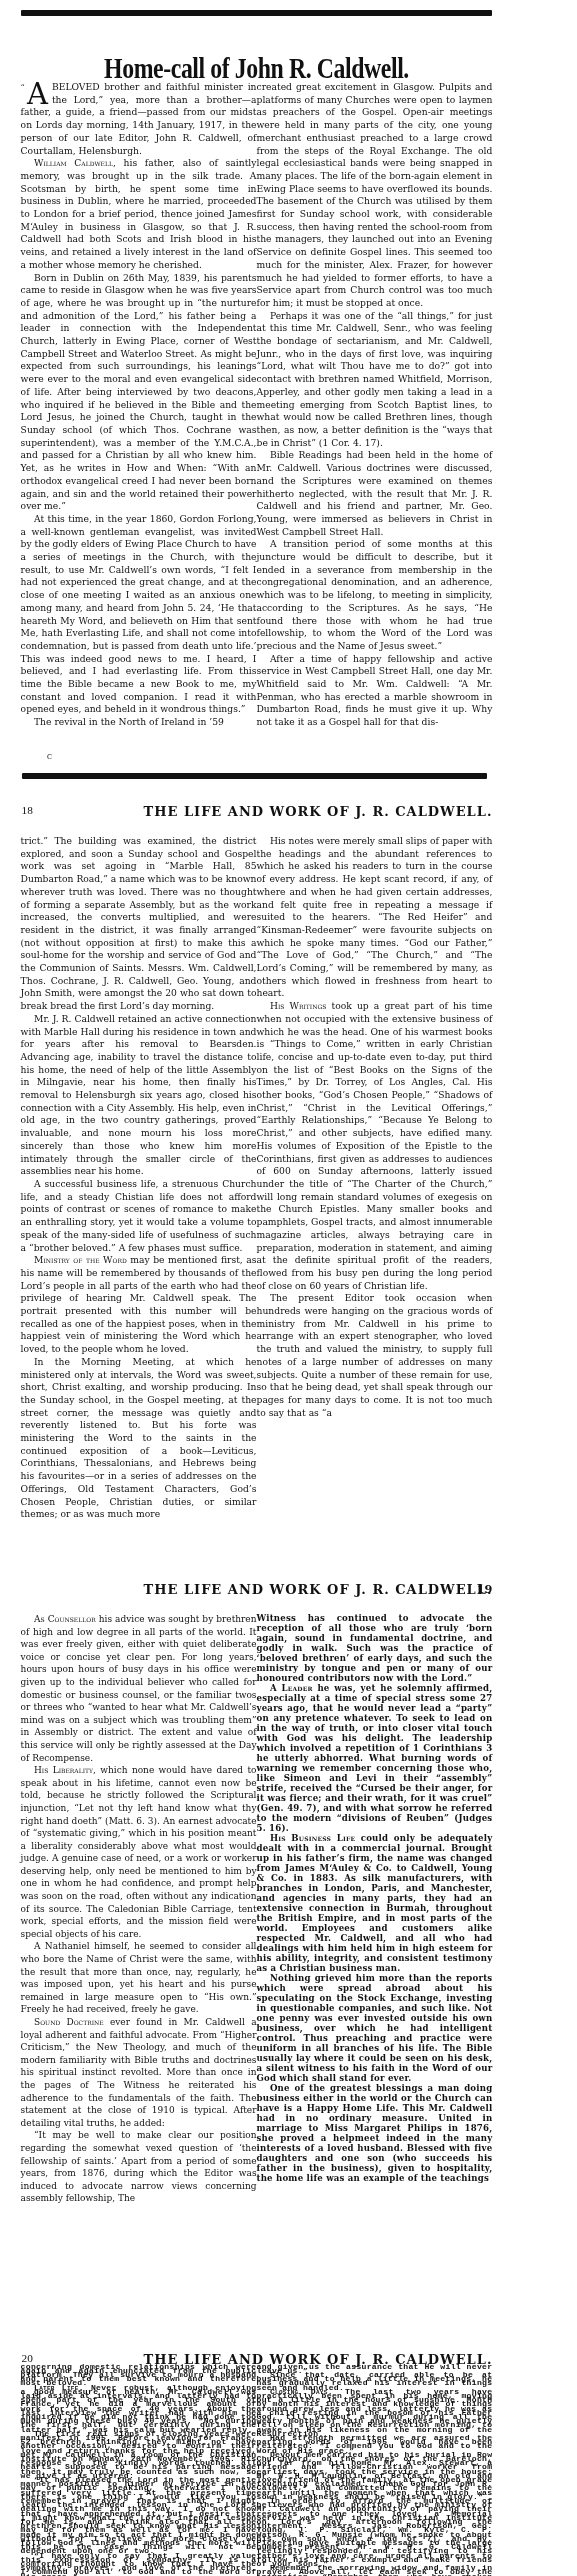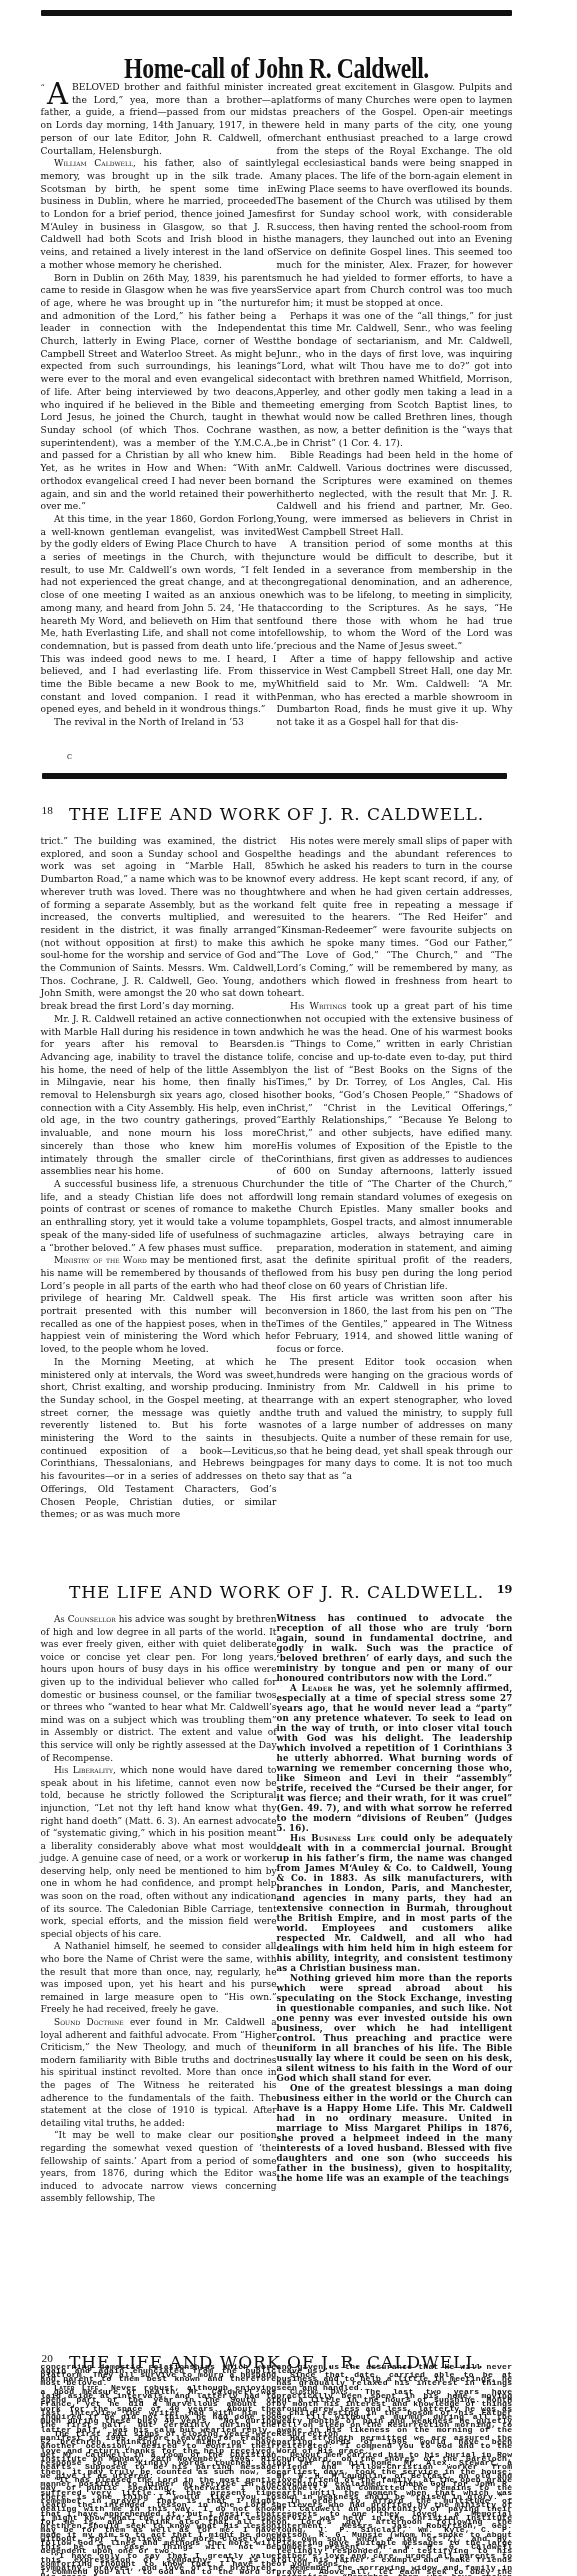--- a/index.html
+++ b/index.html
@@ -1,37 +1,37 @@
 <!DOCTYPE html>
 <html style="font-size:8.2px"><head>
 <meta charset="utf-8">
 <style>
   html,body{margin:0;padding:0;background:#ffffff;}
   body{width:577px;font-family:"DejaVu Serif","Liberation Serif",serif;color:#111;}
-  .page{position:relative;width:513px;box-sizing:border-box;padding:0 29px;margin-left:20px;}
+  .page{position:relative;width:513px;box-sizing:border-box;padding:0 29px;}
   .p1{height:783px;}
   .p2{height:778px;}
   .p3{height:788px;}
   .p4{height:806px;}
   .rule{position:absolute;left:20.6px;right:20.6px;height:6.2px;background:#111;border-radius:1px;}
   .rule.top{top:10.3px;}
   .rule.bottom{bottom:4.1px;left:21.6px;right:26px;}
   .title{position:absolute;top:33px;left:0;right:0;text-align:center;font-family:"Liberation Serif","DejaVu Serif",serif;font-size:29px;letter-spacing:-0.5px;transform:scaleX(0.82);transform-origin:center;white-space:nowrap;}
   .cols{position:absolute;left:20.6px;right:20.6px;display:flex;justify-content:space-between;}
   .p1 .cols{top:81px;}
   .col{width:260px;font-size:9.2px;line-height:12.7px;text-align:justify;hyphens:manual;}
   .col p{margin:0;text-indent:13.4px;}
   .col p.noind{text-indent:0;}
   .sc{font-variant:small-caps;}
   .dropcap{float:left;font-size:29px;line-height:24px;margin:1px 4.1px 0 0;}
   .runhead{position:absolute;top:20.6px;left:20.6px;right:20.6px;height:15.5px;}
   .runhead .num{position:absolute;top:0;font-size:11.3px;}
   .runhead .num.left{left:1px;font-family:Liberation Serif, serif;}
   .runhead .num.right{right:0;font-weight:bold;}
-  .runhead .ttl{position:absolute;left:0;right:0;top:0;text-align:center;font-weight:normal;font-size:17px;letter-spacing:1px;}
+  .runhead .ttl{position:absolute;left:0;right:0;top:0;text-align:right;font-weight:bold;font-size:13px;letter-spacing:1px;}
   .p2 .cols,.p3 .cols{top:52px;justify-content:center;}
   .p3 .col{font-size:9px;line-height:12.6px;}
   .p3 .col.right{font-size:8.6px;line-height:10px;font-weight:bold;letter-spacing:0.2px;}
   .p4 .runhead{top:3.1px;}
   .p4 .cols{top:15.5px;}
   .p4 .col{font-size:8.1px;line-height:4.2px;font-weight:bold;letter-spacing:0.3px;}
   .p4 .col p{margin:0;font-family:Liberation Mono, monospace;}
   .sig{float:right;font-variant:small-caps;}
   .footer-sig{position:absolute;left:47px;bottom:21.6px;font-size:6.7px;}
 </style>
@@ -40,21 +40,21 @@
 
 <section class="page p1">
   <div class="rule top"></div>
   <h1 class="title">Home-call of John R. Caldwell.</h1>
   <div class="cols">
     <div class="col">
         <p class="noind"><span style="float: left; font-size: 8.2px; margin-right: 2.1px;">“</span><span class="dropcap">A</span><span class="sc">BELOVED</span><span> brother and faithful minister in the Lord,” yea, more than a brother—a father, a guide, a friend—passed from our midst on Lords day morning, 14th January, 1917, in the person of our late Editor, John R. Caldwell, of Courtallam, Helensburgh.</span></p>
         <p><span class="sc">William Caldwell</span><span>, his father, also of saintly memory, was brought up in the silk trade. A Scotsman by birth, he spent some time in business in Dublin, where he married, proceeded to London for a brief period, thence joined James M‘Auley in business in Glasgow, so that J. R. Caldwell had both Scots and Irish blood in his veins, and retained a lively interest in the land of a mother whose memory he cherished.</span></p>
         <p><span>Born in Dublin on 26th May, 1839, his parents came to reside in Glasgow when he was five years of age, where he was brought up in “the nurture and admonition of the Lord,” his father being a leader in connection with the Independent Church, latterly in Ewing Place, corner of West Campbell Street and Waterloo Street. As might be expected from such surroundings, his leanings were ever to the moral and even evangelical side of life. After being interviewed by two deacons, who inquired if he believed in the Bible and the Lord Jesus, he joined the Church, taught in the Sunday school (of which Thos. Cochrane was superintendent), was a member of the Y.M.C.A., and passed for a Christian by all who knew him. Yet, as he writes in How and When: “With an orthodox evangelical creed I had never been born again, and sin and the world retained their power over me.”</span></p>
         <p><span>At this time, in the year 1860, Gordon Forlong, a well-known gentleman evangelist, was invited by the godly elders of Ewing Place Church to have a series of meetings in the Church, with the result, to use Mr. Caldwell’s own words, “I felt I had not experienced the great change, and at the close of one meeting I waited as an anxious one among many, and heard from John 5. 24, ‘He that heareth My Word, and believeth on Him that sent Me, hath Everlasting Life, and shall not come into condemnation, but is passed from death unto life.’ This was indeed good news to me. I heard, I believed, and I had everlasting life. From this time the Bible became a new Book to me, my constant and loved companion. I read it with opened eyes, and beheld in it wondrous things.”</span></p>
-        <p><span>The revival in the North of Ireland in ’53</span></p>
+        <p><span>The revival in the North of Ireland in ’59</span></p>
       </div>
     <div class="col">
         <p class="noind"><span>created great excitement in Glasgow. Pulpits and platforms of many Churches were open to laymen as preachers of the Gospel. Open-air meetings were held in many parts of the city, one young merchant enthusiast preached to a large crowd from the steps of the Royal Exchange. The old legal ecclesiastical bands were being snapped in many places. The life of the born-again element in Ewing Place seems to have overflowed its bounds. The basement of the Church was utilised by them first for Sunday school work, with considerable success, then having rented the school-room from the managers, they launched out into an Evening Service on definite Gospel lines. This seemed too much for the minister, Alex. Frazer, for however much he had yielded to former efforts, to have a Service apart from Church control was too much for him; it must be stopped at once.</span></p>
         <p><span>Perhaps it was one of the “all things,” for just at this time Mr. Caldwell, Senr., who was feeling the bondage of sectarianism, and Mr. Caldwell, Junr., who in the days of first love, was inquiring “Lord, what wilt Thou have me to do?” got into contact with brethren named Whitfield, Morrison, Apperley, and other godly men taking a lead in a meeting emerging from Scotch Baptist lines, to what would now be called Brethren lines, though then, as now, a better definition is the “ways that be in Christ” (1 Cor. 4. 17).</span></p>
         <p><span>Bible Readings had been held in the home of Mr. Caldwell. Various doctrines were discussed, and the Scriptures were examined on themes hitherto neglected, with the result that Mr. J. R. Caldwell and his friend and partner, Mr. Geo. Young, were immersed as believers in Christ in West Campbell Street Hall.</span></p>
         <p><span>A transition period of some months at this juncture would be difficult to describe, but it ended in a severance from membership in the congregational denomination, and an adherence, which was to be lifelong, to meeting in simplicity, according to the Scriptures. As he says, “He found there those with whom he had true fellowship, to whom the Word of the Lord was precious and the Name of Jesus sweet.”</span></p>
         <p><span>After a time of happy fellowship and active service in West Campbell Street Hall, one day Mr. Whitfield said to Mr. Wm. Caldwell: “A Mr. Penman, who has erected a marble showroom in Dumbarton Road, finds he must give it up. Why not take it as a Gospel hall for that dis-</span></p>
       </div>
   </div>
   <div class="footer-sig">C</div>
@@ -70,21 +70,20 @@
     <div class="col">
         <p class="noind"><span>trict.” The building was examined, the district explored, and soon a Sunday school and Gospel work was set agoing in “Marble Hall, 85 Dumbarton Road,” a name which was to be known wherever truth was loved. There was no thought of forming a separate Assembly, but as the work increased, the converts multiplied, and were resident in the district, it was finally arranged (not without opposition at first) to make this a soul-home for the worship and service of God and the Communion of Saints. Messrs. Wm. Caldwell, Thos. Cochrane, J. R. Caldwell, Geo. Young, and John Smith, were amongst the 20 who sat down to break bread the first Lord’s day morning.</span></p>
         <p><span>Mr. J. R. Caldwell retained an active connection with Marble Hall during his residence in town and for years after his removal to Bearsden. Advancing age, inability to travel the distance to his home, the need of help of the little Assembly in Milngavie, near his home, then finally his removal to Helensburgh six years ago, closed his connection with a City Assembly. His help, even in old age, in the two country gatherings, proved invaluable, and none mourn his loss more sincerely than those who knew him more intimately through the smaller circle of the assemblies near his home.</span></p>
         <p><span>A successful business life, a strenuous Church life, and a steady Chistian life does not afford points of contrast or scenes of romance to make an enthralling story, yet it would take a volume to speak of the many-sided life of usefulness of such a “brother beloved.” A few phases must suffice.</span></p>
         <p><span class="sc">Ministry of the Word</span><span> may be mentioned first, as his name will be remembered by thousands of the Lord’s people in all parts of the earth who had the privilege of hearing Mr. Caldwell speak. The portrait presented with this number will be recalled as one of the happiest poses, when in the happiest vein of ministering the Word which he loved, to the people whom he loved.</span></p>
         <p><span>In the Morning Meeting, at which he ministered only at intervals, the Word was sweet, short, Christ exalting, and worship producing. In the Sunday school, in the Gospel meeting, at the street corner, the message was quietly and reverently listened to. But his forte was ministering the Word to the saints in the continued exposition of a book—Leviticus, Corinthians, Thessalonians, and Hebrews being his favourites—or in a series of addresses on the Offerings, Old Testament Characters, God’s Chosen People, Christian duties, or similar themes; or as was much more</span></p>
       </div>
     <div class="col">
         <p><span>His notes were merely small slips of paper with the headings and the abundant references to which he asked his readers to turn in the course of every address. He kept scant record, if any, of where and when he had given certain addresses, and felt quite free in repeating a message if suited to the hearers. “The Red Heifer” and “Kinsman-Redeemer” were favourite subjects on which he spoke many times. “God our Father,” “The Love of God,” “The Church,” and “The Lord’s Coming,” will be remembered by many, as others which flowed in freshness from heart to heart.</span></p>
         <p><span class="sc">His Writings</span><span> took up a great part of his time when not occupied with the extensive business of which he was the head. One of his warmest books is “Things to Come,” written in early Christian life, concise and up-to-date even to-day, put third on the list of “Best Books on the Signs of the Times,” by Dr. Torrey, of Los Angles, Cal. His other books, “God’s Chosen People,” “Shadows of Christ,” “Christ in the Levitical Offerings,” “Earthly Relationships,” “Because Ye Belong to Christ,” and other subjects, have edified many. His volumes of Exposition of the Epistle to the Corinthians, first given as addresses to audiences of 600 on Sunday afternoons, latterly issued under the title of “The Charter of the Church,” will long remain standard volumes of exegesis on the Church Epistles. Many smaller books and pamphlets, Gospel tracts, and almost innumerable magazine articles, always betraying care in preparation, moderation in statement, and aiming at the definite spiritual profit of the readers, flowed from his busy pen during the long period of close on 60 years of Christian life.</span></p>
-        <p><span>His first article was written soon after his conversion in 1860, the last from his pen on “The Times of the Gentiles,” appeared in The Witness for February, 1914, and showed little waning of focus or force.</span></p>
         <p><span>The present Editor took occasion when hundreds were hanging on the gracious words of ministry from Mr. Caldwell in his prime to arrange with an expert stenographer, who loved the truth and valued the ministry, to supply full notes of a large number of addresses on many subjects. Quite a number of these remain for use, so that he being dead, yet shall speak through our pages for many days to come. It is not too much to say that as “a</span></p>
       </div>
   </div>
 </section>
 
 <section class="page p3">
   <div class="runhead">
     <span class="ttl">THE LIFE AND WORK OF J. R. CALDWELL.</span>
     <span class="num right">19</span>
   </div>

